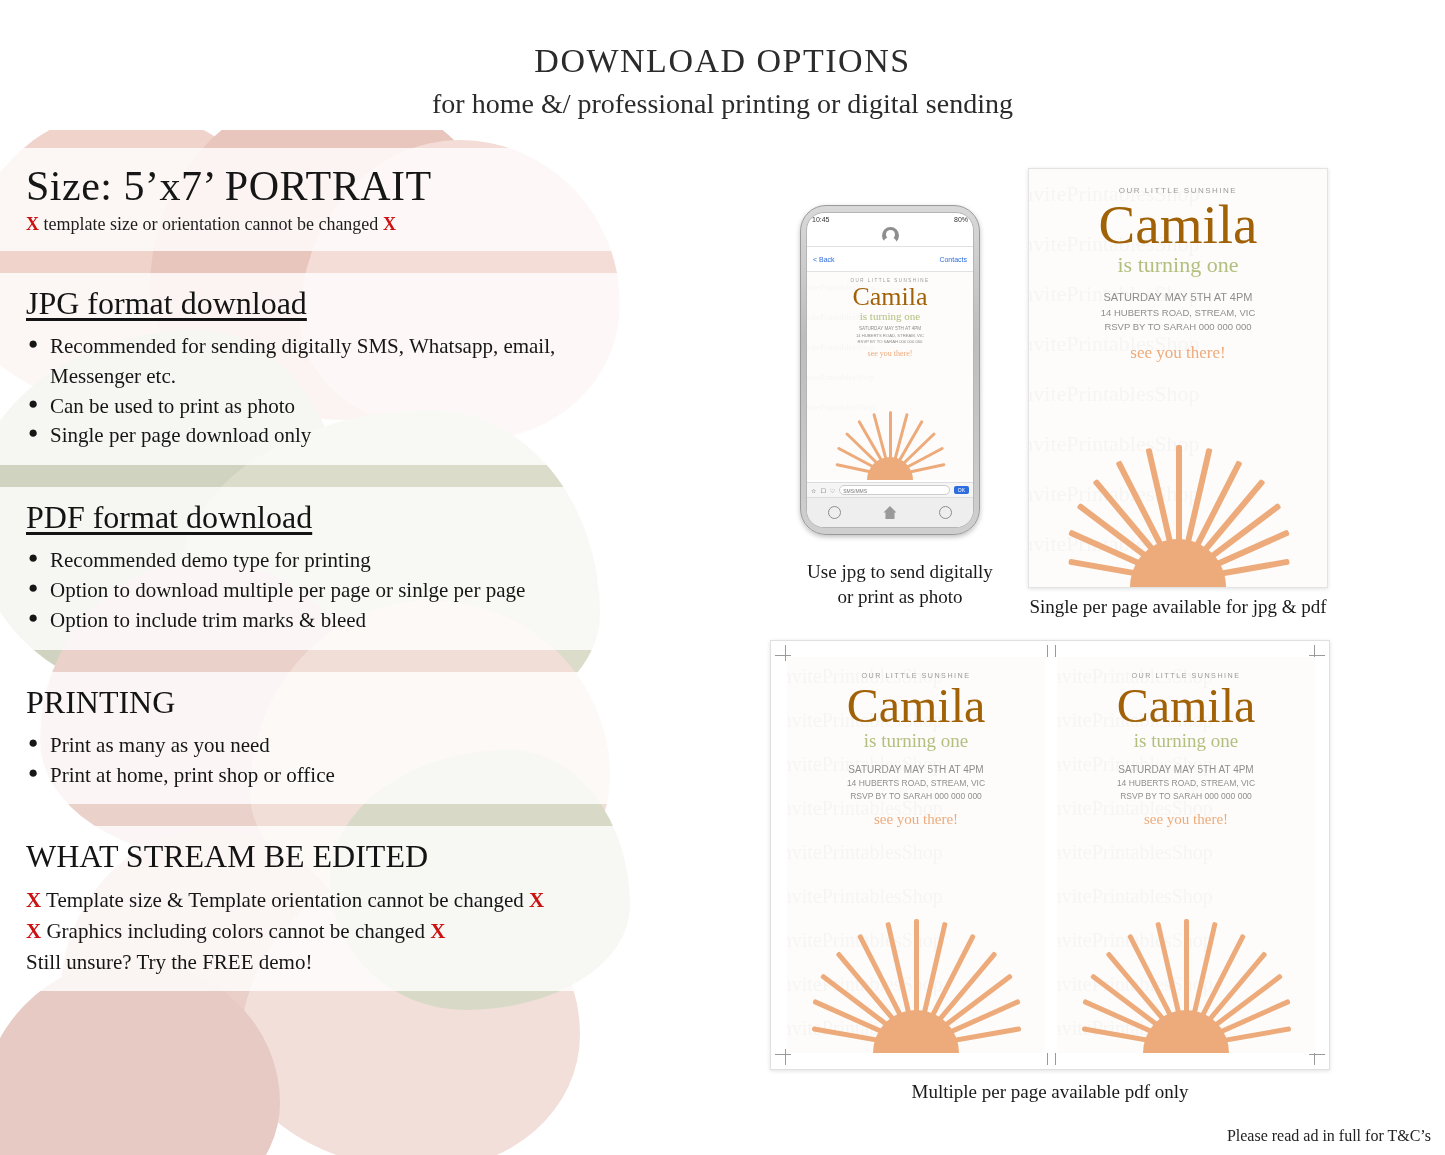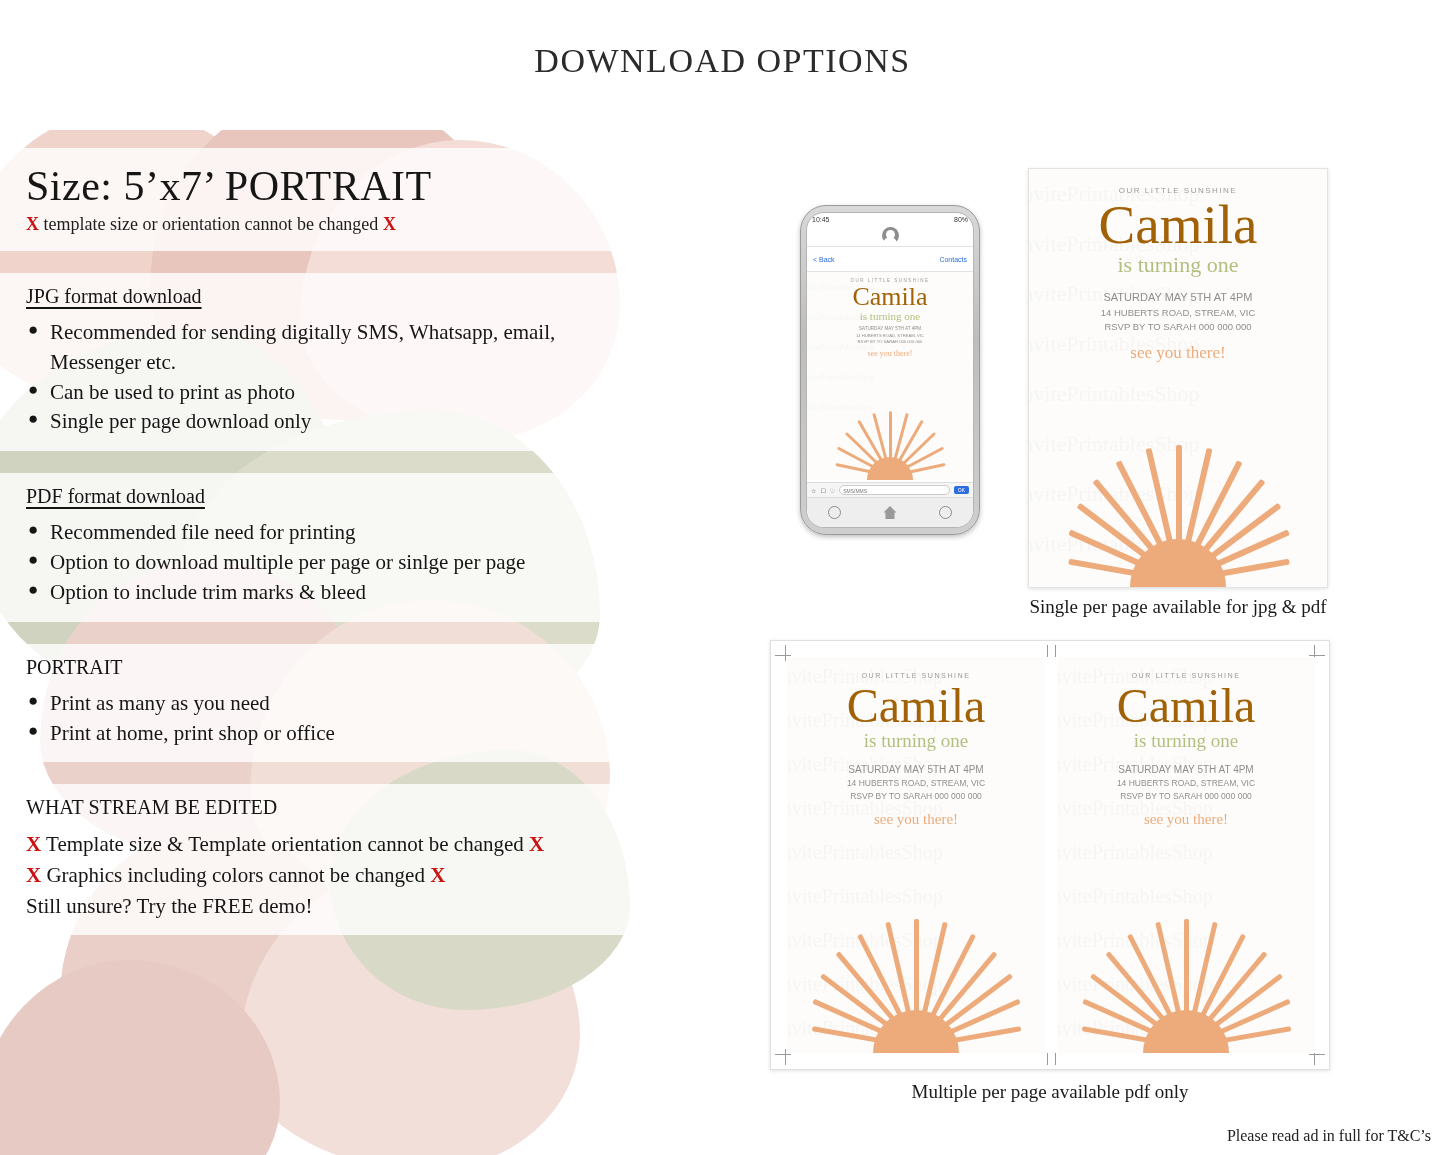--- a/index.html
+++ b/index.html
@@ -49,21 +49,21 @@
   }
   .blk.size-blk { padding-top:14px; padding-bottom:16px; }
   .size-title {
     font-size:42px; letter-spacing:0.5px; color:#161616; margin:0 0 4px 0;
     font-weight:400;
   }
   .size-note { font-size:18px; color:#1d1d1d; margin:0; }
   .xmark { color:#cc1111; font-weight:700; }
 
   .blk h3 {
-    margin:2px 0 10px 0; font-size:20px; font-weight:400; color:#141414;
+    margin:2px 0 10px 0; font-size:32px; font-weight:400; color:#141414;
     text-decoration: underline; text-underline-offset:4px;
     display:inline-block;
   }
   .blk h3.nounder { text-decoration:none; }
   ul { margin:0; padding:0; list-style:none; }
   li { font-size:21px; color:#161616; line-height:1.42; padding-left:24px; position:relative; }
   li .bullet { position:absolute; left:2px; top:0px; font-size:17px; }
   .plainline { font-size:21px; color:#161616; line-height:1.46; }
   .plainline .xmark { font-size:21px; }
 
@@ -176,20 +176,21 @@
   <div class="petal" style="left:40px; top:430px; width:330px; height:300px; background:#ead2cb;"></div>
   <div class="petal" style="left:250px; top:470px; width:360px; height:320px; background:#f0ded7;"></div>
   <div class="petal" style="left:60px; top:700px; width:300px; height:280px; background:#e9cfc8;"></div>
   <div class="petal" style="left:240px; top:740px; width:340px; height:300px; background:#f2dfd9;"></div>
   <div class="petal" style="left:-20px; top:830px; width:300px; height:260px; background:#e6cac3;"></div>
   <div class="leafy" style="left:330px; top:620px; width:300px; height:260px; background:#d8dac7;"></div>
 </div>
 
 <div class="header">
   <h1>DOWNLOAD OPTIONS</h1>
+  <h2>for home &amp;/ professional printing or digital sending</h2>
 </div>
 
 <div class="left-col">
 
   <div class="blk size-blk">
     <p class="size-title">Size: 5’x7’ PORTRAIT</p>
     <p class="size-note">
       <span class="xmark">X</span><span> template size or orientation cannot be changed </span><span class="xmark">X</span>
     </p>
   </div>
@@ -199,28 +200,28 @@
     <ul>
       <li><span class="bullet">●</span><span>Recommended for sending digitally SMS, Whatsapp, email, Messenger etc.</span></li>
       <li><span class="bullet">●</span><span>Can be used to print as photo</span></li>
       <li><span class="bullet">●</span><span>Single per page download only</span></li>
     </ul>
   </div>
 
   <div class="blk">
     <h3>PDF format download</h3>
     <ul>
-      <li><span class="bullet">●</span><span>Recommended file need for printing</span></li>
+      <li><span class="bullet">●</span><span>Recommended demo type for printing</span></li>
       <li><span class="bullet">●</span><span>Option to download multiple per page or sinlge per page</span></li>
       <li><span class="bullet">●</span><span>Option to include trim marks &amp; bleed</span></li>
     </ul>
   </div>
 
   <div class="blk">
-    <h3 class="nounder">PORTRAIT</h3>
+    <h3 class="nounder">PRINTING</h3>
     <ul>
       <li><span class="bullet">●</span><span>Print as many as you need</span></li>
       <li><span class="bullet">●</span><span>Print at home, print shop or office</span></li>
     </ul>
   </div>
 
   <div class="blk">
     <h3 class="nounder">WHAT STREAM BE EDITED</h3>
     <div class="plainline">
       <span class="xmark">X</span>
@@ -295,20 +296,24 @@
         </div>
         <div class="phone-bottom">
           <span class="pb-icon"></span>
           <span class="pb-icon home"></span>
           <span class="pb-icon back"></span>
         </div>
       </div>
     </div>
   </div>
 
+  <div class="caption cap-phone">
+    <div>Use jpg to send digitally</div>
+    <div>or print as photo</div>
+  </div>
 
   <div class="invite single-card">
     <div class="wm">
       <span style="left:-14px; top:12px; font-size:22px;">InvitePrintablesShop</span>
       <span style="left:-14px; top:62px; font-size:22px;">InvitePrintablesShop</span>
       <span style="left:-14px; top:112px; font-size:22px;">InvitePrintablesShop</span>
       <span style="left:-14px; top:162px; font-size:22px;">InvitePrintablesShop</span>
       <span style="left:-14px; top:212px; font-size:22px;">InvitePrintablesShop</span>
       <span style="left:-14px; top:262px; font-size:22px;">InvitePrintablesShop</span>
       <span style="left:-14px; top:312px; font-size:22px;">InvitePrintablesShop</span>

